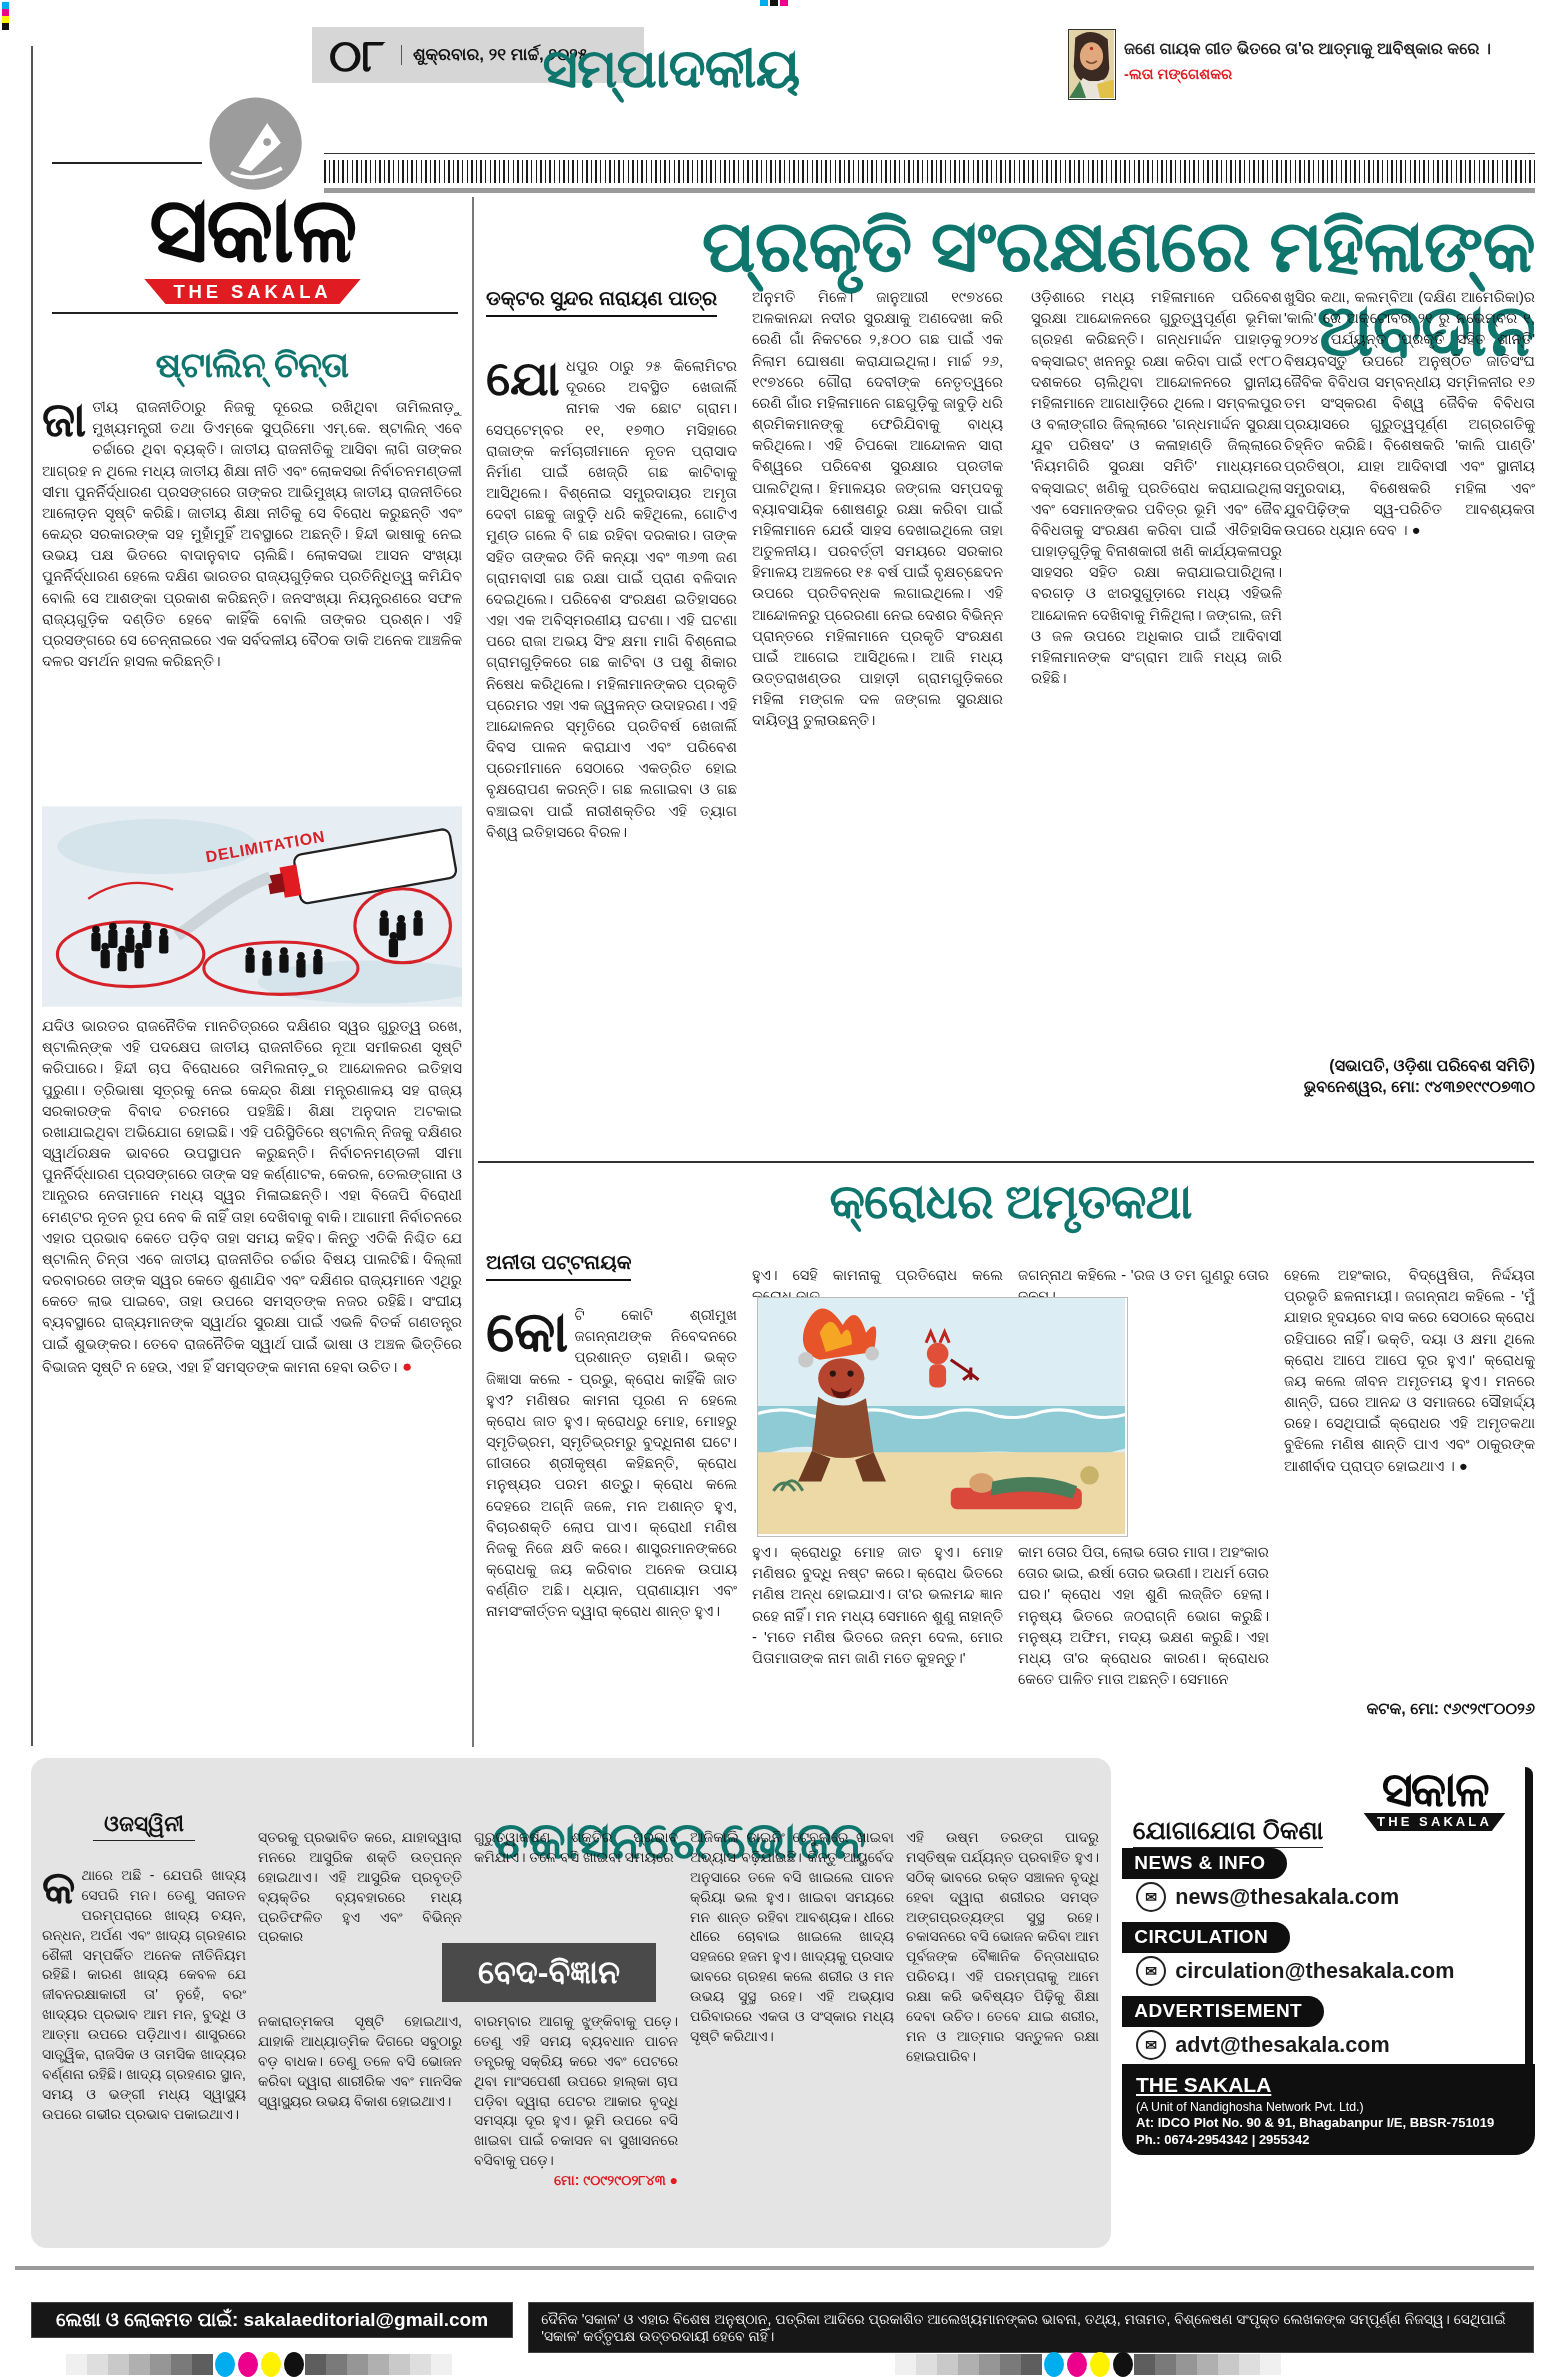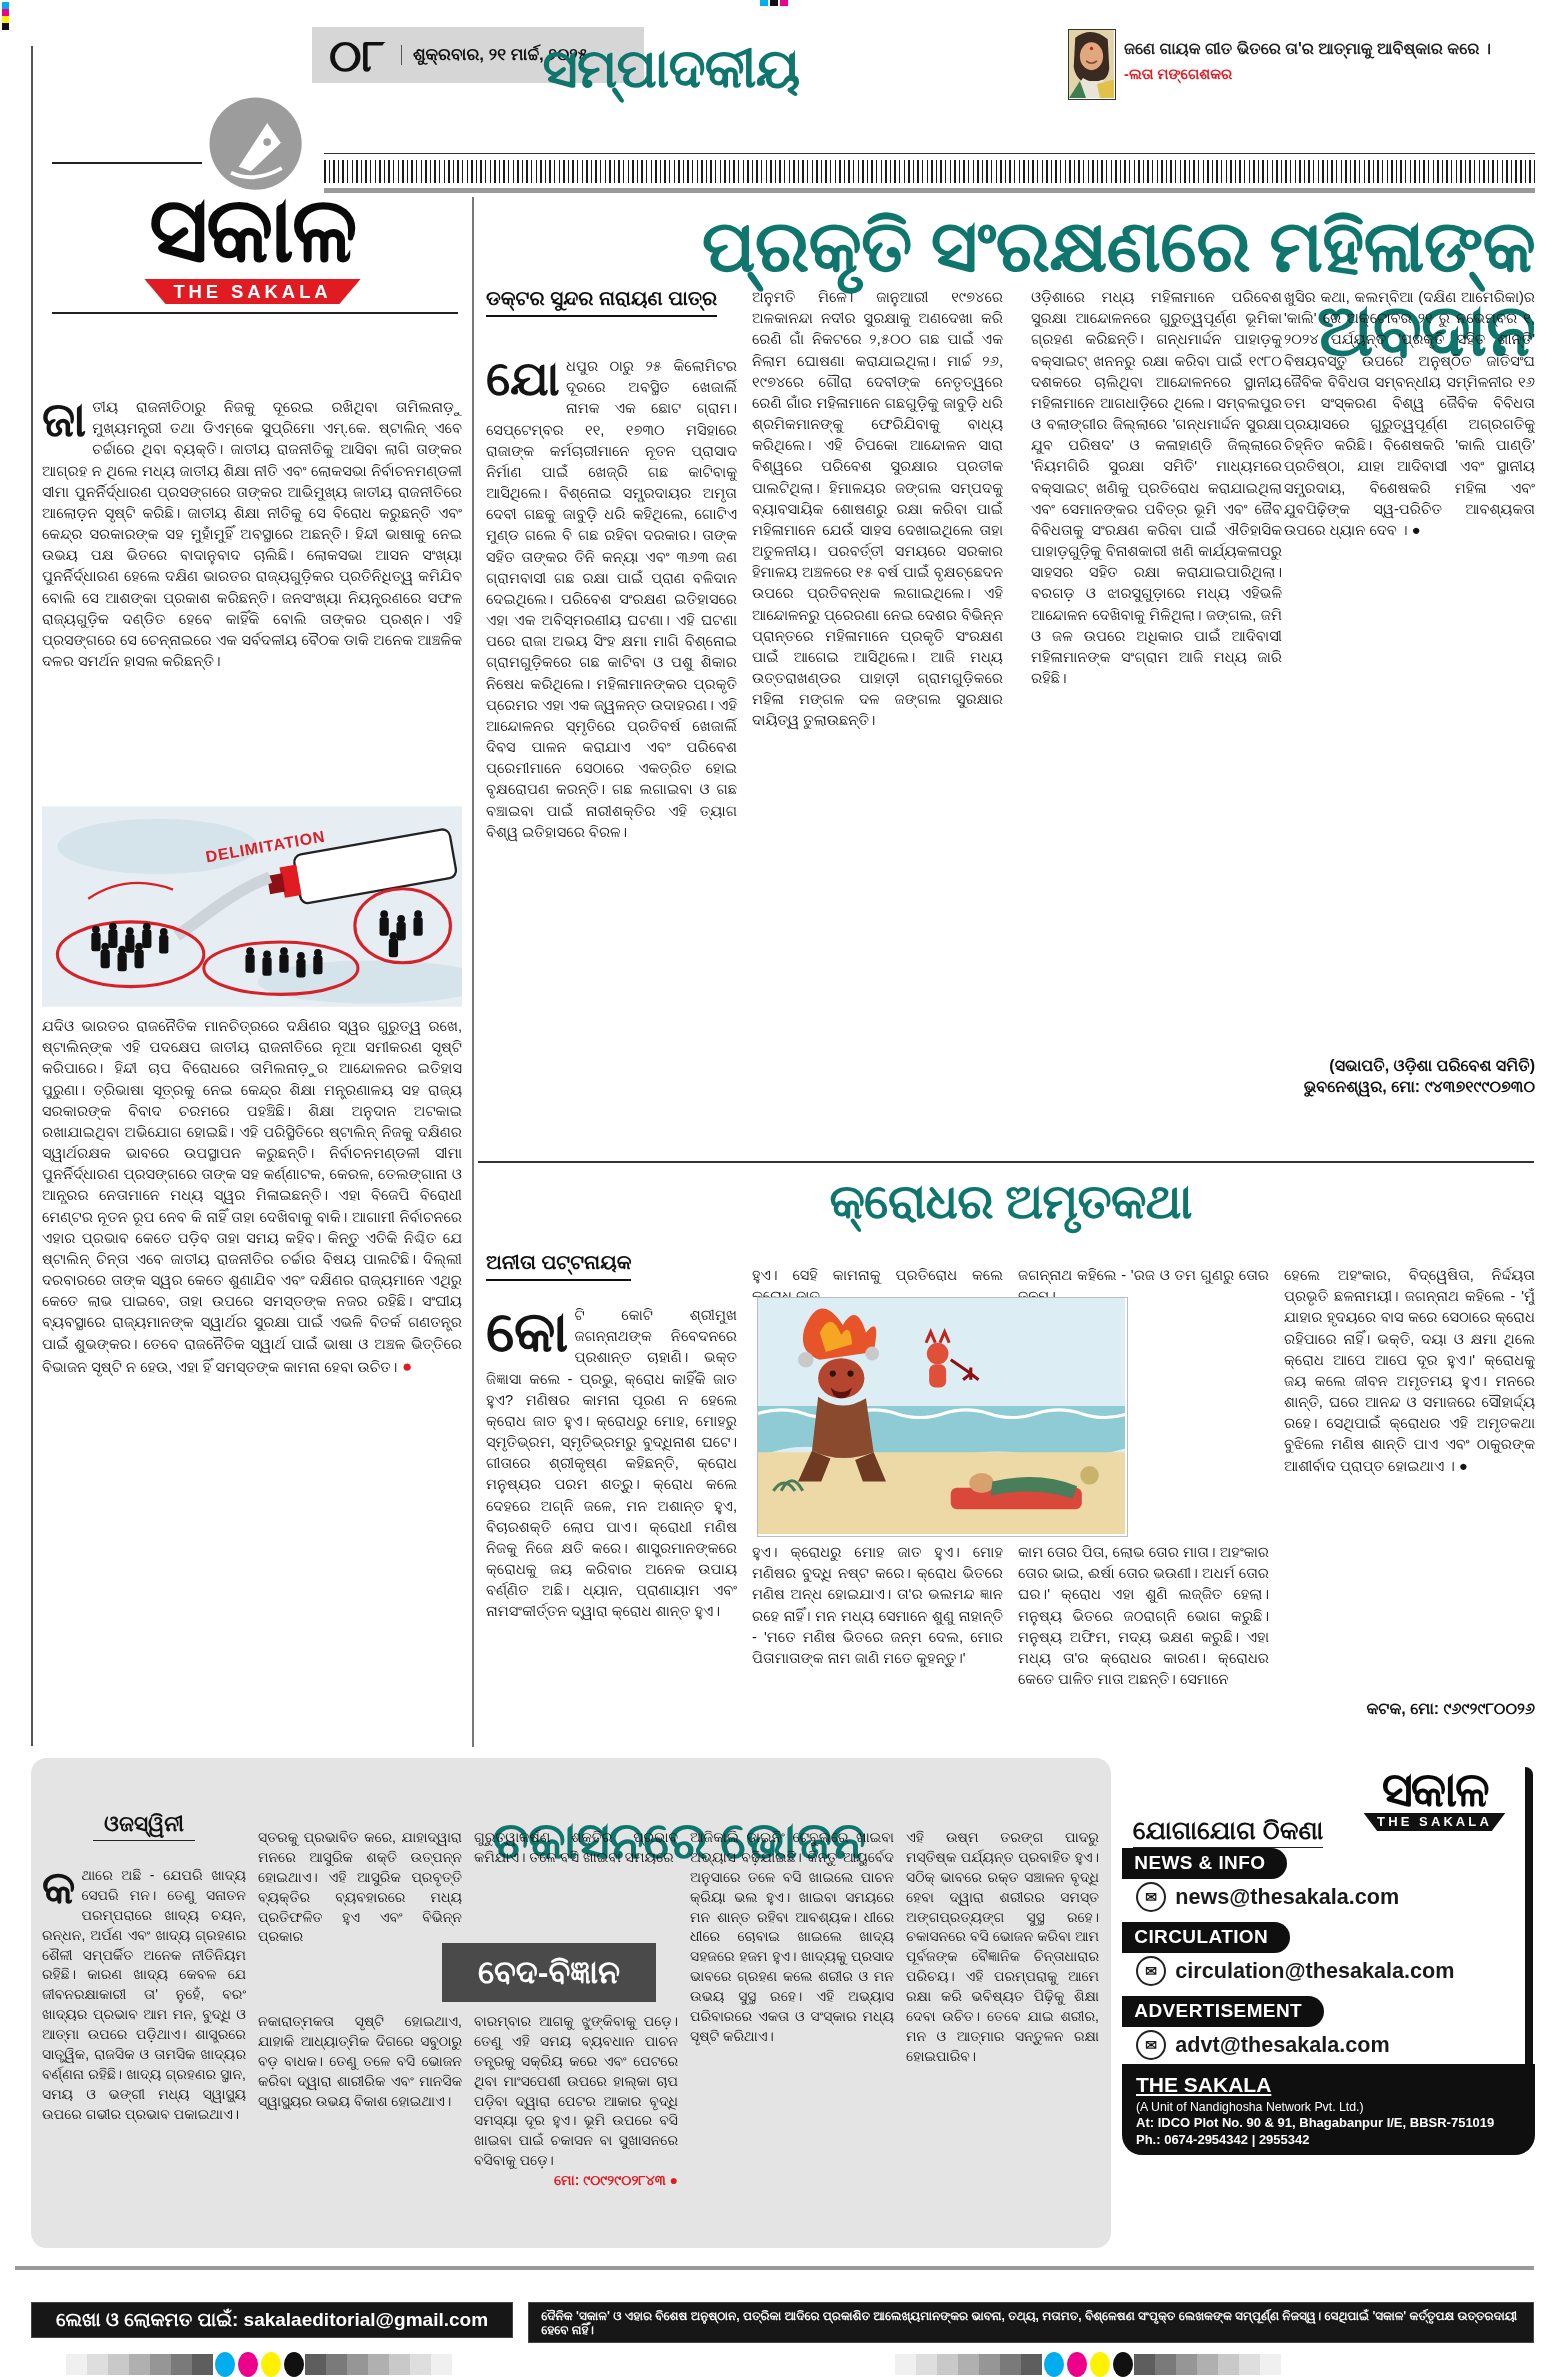--- a/index.html
+++ b/index.html
@@ -96,20 +96,21 @@
       <path d="M40 92 L78 34 L96 60 L56 98 Z" fill="#fff"></path>
       <path d="M78 34 L96 60" stroke="#9c9c9c" stroke-width="3"></path>
       <circle cx="77" cy="60" r="5" fill="#9c9c9c"></circle>
       <path d="M30 100 q30 14 66 -6" stroke="#fff" stroke-width="5" fill="none"></path>
     </svg>
   </div>
   <div class="abs wordmark" style="left:42px;top:189px;width:420px;font-size:91px;text-align:center;">ସକାଳ</div>
   <div class="abs banner" style="left:135px;top:279px;width:235px;height:25px;font-size:18.5px;line-height:25px;letter-spacing:3.9px;">THE SAKALA</div>
   <div class="abs masthead-line" style="left:52px;top:312px;width:406px;"></div>
 
+  <div class="abs hl" style="left:42px;top:345px;width:420px;font-size:35px;">ଷ୍ଟାଲିନ୍ ଚିନ୍ତା</div>
 
   <div class="abs clip" style="left:42px;top:397px;width:420px;height:405px;">
     <p class="bt"><span class="dc">ଜା</span><span>ତୀୟ ରାଜନୀତିଠାରୁ ନିଜକୁ ଦୂରେଇ ରଖିଥିବା ତାମିଲନାଡ଼ୁ ମୁଖ୍ୟମନ୍ତ୍ରୀ ତଥା ଡିଏମ୍‌କେ ସୁପ୍ରିମୋ ଏମ୍.କେ. ଷ୍ଟାଲିନ୍ ଏବେ ଚର୍ଚ୍ଚାରେ ଥିବା ବ୍ୟକ୍ତି। ଜାତୀୟ ରାଜନୀତିକୁ ଆସିବା ଲାଗି ତାଙ୍କର ଆଗ୍ରହ ନ ଥିଲେ ମଧ୍ୟ ଜାତୀୟ ଶିକ୍ଷା ନୀତି ଏବଂ ଲୋକସଭା ନିର୍ବାଚନମଣ୍ଡଳୀ ସୀମା ପୁନର୍ନିର୍ଦ୍ଧାରଣ ପ୍ରସଙ୍ଗରେ ତାଙ୍କର ଆଭିମୁଖ୍ୟ ଜାତୀୟ ରାଜନୀତିରେ ଆଲୋଡ଼ନ ସୃଷ୍ଟି କରିଛି। ଜାତୀୟ ଶିକ୍ଷା ନୀତିକୁ ସେ ବିରୋଧ କରୁଛନ୍ତି ଏବଂ କେନ୍ଦ୍ର ସରକାରଙ୍କ ସହ ମୁହାଁମୁହିଁ ଅବସ୍ଥାରେ ଅଛନ୍ତି। ହିନ୍ଦୀ ଭାଷାକୁ ନେଇ ଉଭୟ ପକ୍ଷ ଭିତରେ ବାଦାନୁବାଦ ଚାଲିଛି। ଲୋକସଭା ଆସନ ସଂଖ୍ୟା ପୁନର୍ନିର୍ଦ୍ଧାରଣ ହେଲେ ଦକ୍ଷିଣ ଭାରତର ରାଜ୍ୟଗୁଡ଼ିକର ପ୍ରତିନିଧିତ୍ୱ କମିଯିବ ବୋଲି ସେ ଆଶଙ୍କା ପ୍ରକାଶ କରିଛନ୍ତି। ଜନସଂଖ୍ୟା ନିୟନ୍ତ୍ରଣରେ ସଫଳ ରାଜ୍ୟଗୁଡ଼ିକ ଦଣ୍ଡିତ ହେବେ କାହିଁକି ବୋଲି ତାଙ୍କର ପ୍ରଶ୍ନ। ଏହି ପ୍ରସଙ୍ଗରେ ସେ ଚେନ୍ନାଇରେ ଏକ ସର୍ବଦଳୀୟ ବୈଠକ ଡାକି ଅନେକ ଆଞ୍ଚଳିକ ଦଳର ସମର୍ଥନ ହାସଲ କରିଛନ୍ତି।</span></p>
   </div>
 
   <div class="abs" style="left:42px;top:806px;width:420px;height:201px;">
     <svg width="420" height="201" viewBox="0 0 545 260">
       <rect width="545" height="260" fill="#e7eef3"></rect>
       <ellipse cx="150" cy="52" rx="130" ry="36" fill="#d5e3eb"></ellipse>
       <ellipse cx="430" cy="228" rx="150" ry="28" fill="#d5e3eb"></ellipse>
@@ -372,21 +373,21 @@
       <div style="font-weight:bold;font-size:21px;text-decoration:underline;">THE SAKALA</div>
       <div style="font-size:12.3px;margin-top:2.3px;">(A Unit of Nandighosha Network Pvt. Ltd.)</div>
       <div style="font-size:13px;font-weight:bold;margin-top:1.5px;">At: IDCO Plot No. 90 &amp; 91, Bhagabanpur I/E, BBSR-751019</div>
       <div style="font-size:13px;font-weight:bold;margin-top:1.5px;">Ph.: 0674-2954342 | 2955342</div>
     </div>
   </div>
 
   <div class="abs" style="left:15.4px;top:2266px;width:1519px;height:3.9px;background:#9a9a9a;"></div>
 
   <div class="abs fbar" style="left:31px;top:2302px;width:482px;height:36px;font-size:19px;font-weight:bold;">ଲେଖା ଓ ଲୋକମତ ପାଇଁ: sakalaeditorial@gmail.com</div>
-  <div class="abs fbar" style="left:528px;top:2302px;width:1006px;height:41px;font-size:12px;padding:0 12.3px;font-weight:bold;">ଦୈନିକ 'ସକାଳ' ଓ ଏହାର ବିଶେଷ ଅନୁଷ୍ଠାନ, ପତ୍ରିକା ଆଦିରେ ପ୍ରକାଶିତ ଆଲେଖ୍ୟମାନଙ୍କର ଭାବନା, ତଥ୍ୟ, ମତାମତ, ବିଶ୍ଳେଷଣ ସଂପୃକ୍ତ ଲେଖକଙ୍କ ସମ୍ପୂର୍ଣ୍ଣ ନିଜସ୍ୱ। ସେଥିପାଇଁ 'ସକାଳ' କର୍ତ୍ତୃପକ୍ଷ ଉତ୍ତରଦାୟୀ ହେବେ ନାହିଁ।</div>
+  <div class="abs fbar" style="left:528px;top:2302px;width:1006px;height:51px;font-size:14px;padding:0 12.3px;">ଦୈନିକ 'ସକାଳ' ଓ ଏହାର ବିଶେଷ ଅନୁଷ୍ଠାନ, ପତ୍ରିକା ଆଦିରେ ପ୍ରକାଶିତ ଆଲେଖ୍ୟମାନଙ୍କର ଭାବନା, ତଥ୍ୟ, ମତାମତ, ବିଶ୍ଳେଷଣ ସଂପୃକ୍ତ ଲେଖକଙ୍କ ସମ୍ପୂର୍ଣ୍ଣ ନିଜସ୍ୱ। ସେଥିପାଇଁ 'ସକାଳ' କର୍ତ୍ତୃପକ୍ଷ ଉତ୍ତରଦାୟୀ ହେବେ ନାହିଁ।</div>
 
   <div class="abs cal" style="left:66px;top:2352px;">
     <div style="background:#f0f0f0;"></div>
       <div style="background:#dedede;"></div>
       <div style="background:#c9c9c9;"></div>
     <div style="background:#b0b0b0;"></div>
       <div style="background:#969696;"></div>
       <div style="background:#7a7a7a;"></div>
       <div style="background:#5e5e5e;"></div>
     <div class="oval" style="background:#00adee;"></div>

